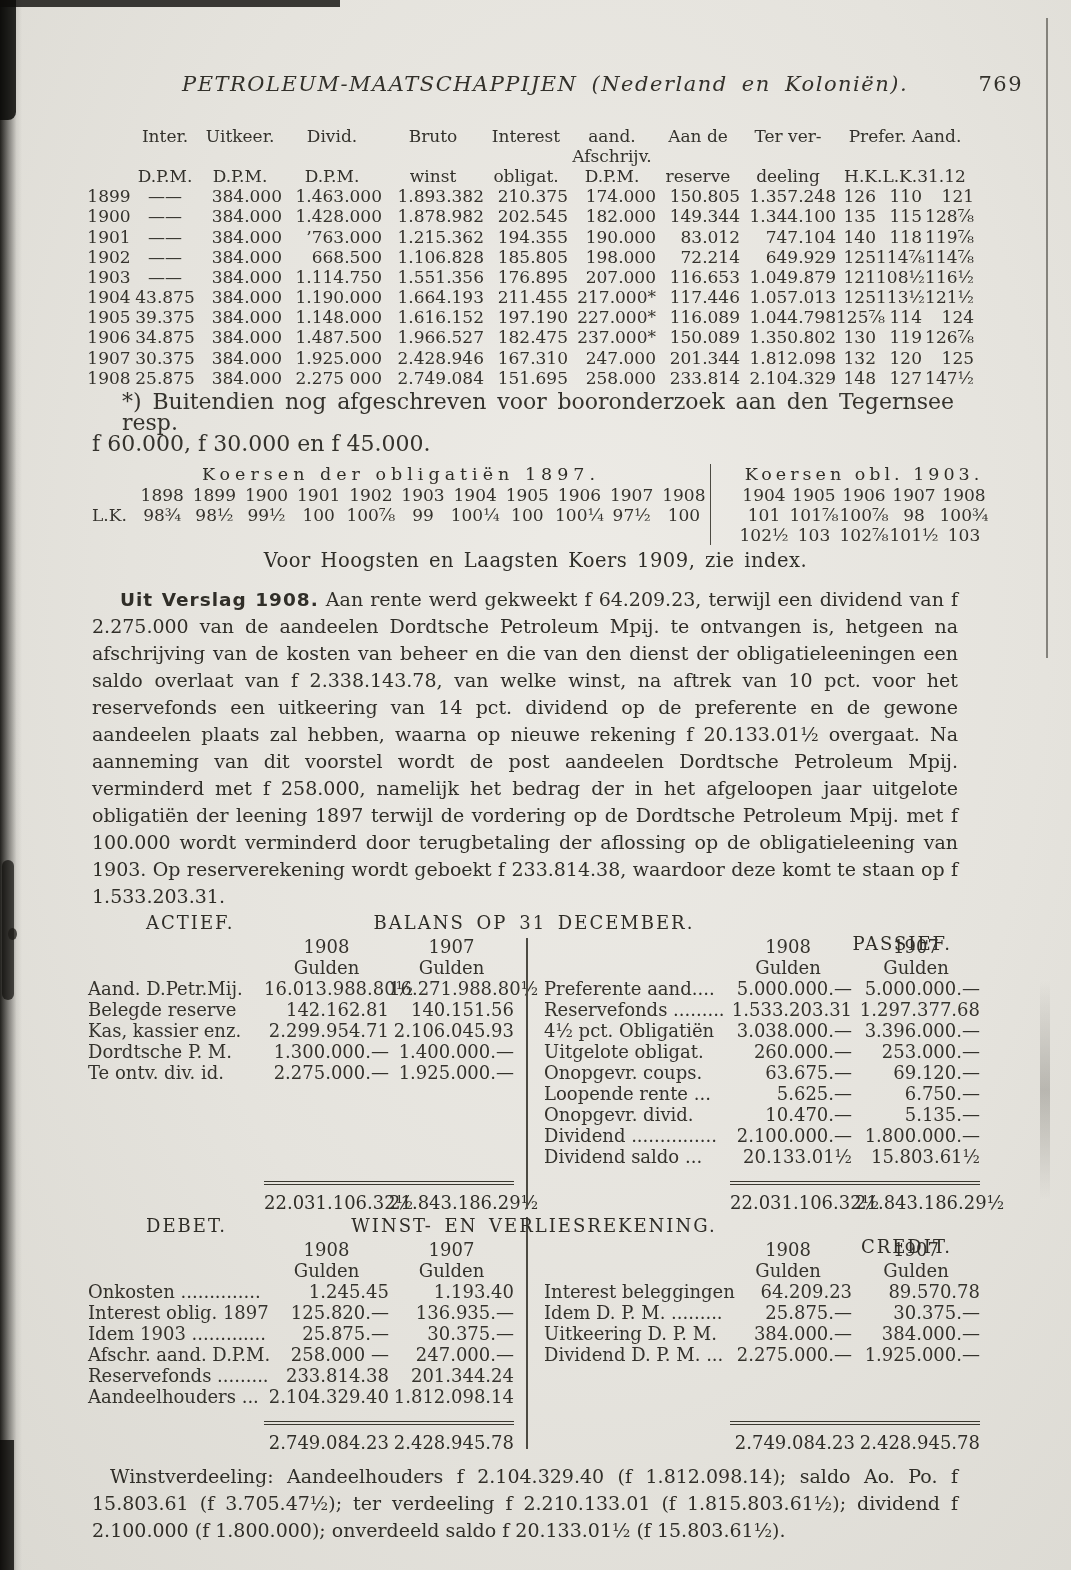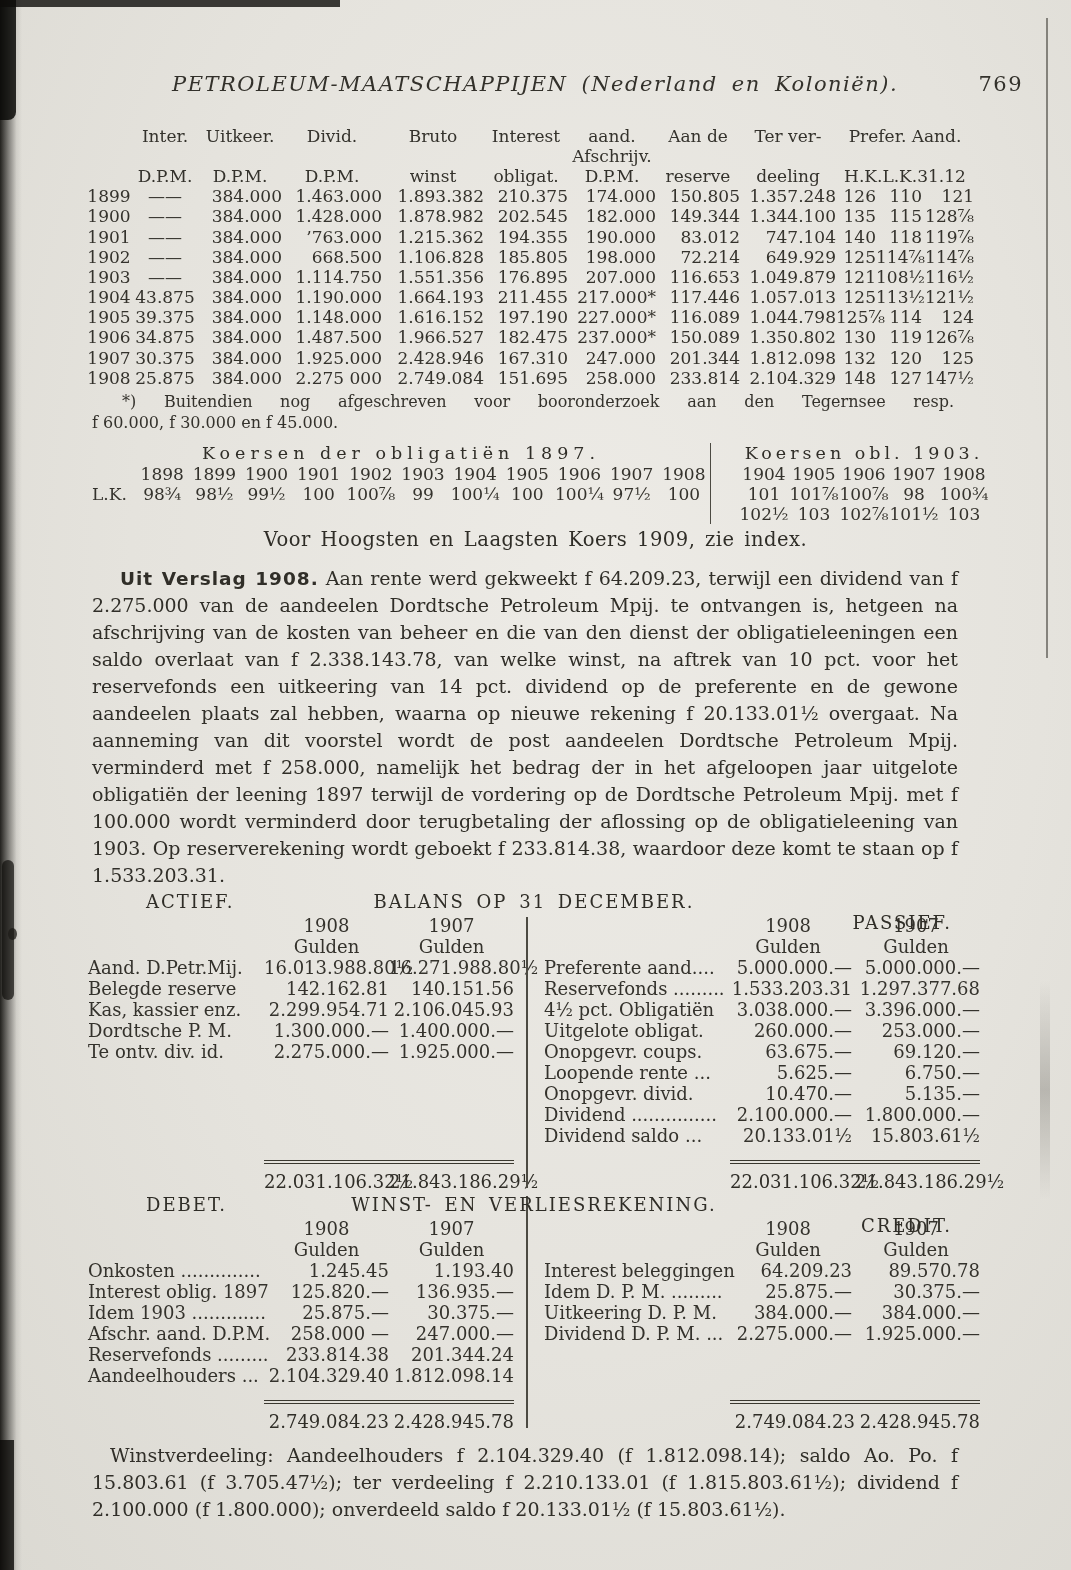--- a/index.html
+++ b/index.html
@@ -11,31 +11,31 @@
     background:linear-gradient(to right, rgba(18,17,14,.92), rgba(18,17,14,.45) 40%, rgba(18,17,14,.08) 75%, transparent);}
   .binding-blob-1{position:absolute;left:0;top:0;width:16px;height:120px;background:rgba(10,10,8,.85);border-radius:0 0 8px 0;}
   .binding-blob-2{position:absolute;left:2px;top:860px;width:12px;height:140px;background:rgba(15,14,11,.7);border-radius:6px;}
   .binding-blob-3{position:absolute;left:0;top:1440px;width:14px;height:130px;background:rgba(12,11,9,.8);}
   .top-edge{position:absolute;left:0;top:0;width:340px;height:7px;background:rgba(14,13,10,.8);}
   .right-rule{position:absolute;left:1046px;top:18px;width:2px;height:640px;background:rgba(55,52,45,.55);}
   .right-smudge{position:absolute;left:1040px;top:980px;width:10px;height:220px;background:linear-gradient(to bottom,transparent,rgba(60,57,50,.25),transparent);}
   .left-mark{position:absolute;left:8px;top:928px;width:9px;height:12px;background:rgba(30,28,24,.75);border-radius:50%;}
 
   
-  .running-head{display:flex;align-items:baseline;padding-top:72px;font-style:italic;font-size:21px;letter-spacing:1.5px;color:#33312b;}
+  .running-head{display:flex;align-items:baseline;padding-top:72px;font-style:italic;font-size:21px;letter-spacing:1.5px;color:#33312b;padding-left:10px;}
   .rh-title{margin-left:172px;word-spacing:6px;flex:1 1 auto;}
   .rh-page{margin-right:48px;font-style:normal;}
 
   
   .mt{border-collapse:collapse;table-layout:fixed;width:872px;margin:30px 0 0 86px;font-size:17px;color:#34322c;}
   .mt td{padding:.6px 0;white-space:nowrap;text-align:right;line-height:19px;}
   .mt thead td{text-align:center;}
   .mt tbody td:nth-child(1),.mt tbody td:nth-child(2){text-align:center;}
 
-  .footnote{margin:3px 0 0 92px;width:862px;font-size:16px;line-height:21px;color:#34322c;}
+  .footnote{margin:3px 0 0 92px;width:862px;font-size:22px;line-height:21px;color:#34322c;}
   .fn-1{padding-left:30px;text-align:justify;text-align-last:justify;}
   .fn-2{font-style:italic;font-style:normal;}
 
   
   .koersen{display:flex;margin:10px 0 0 92px;width:900px;}
   .k-left{width:618px;}
   .k-right{border-left:1.5px solid #4c4a42;padding-left:28px;width:250px;}
   .k-title{text-align:center;font-size:17.5px;letter-spacing:5px;margin-bottom:1px;white-space:nowrap;}
   .k-title.rt{letter-spacing:4px;}
   .kt{border-collapse:collapse;table-layout:fixed;width:100%;font-size:17px;color:#34322c;}

